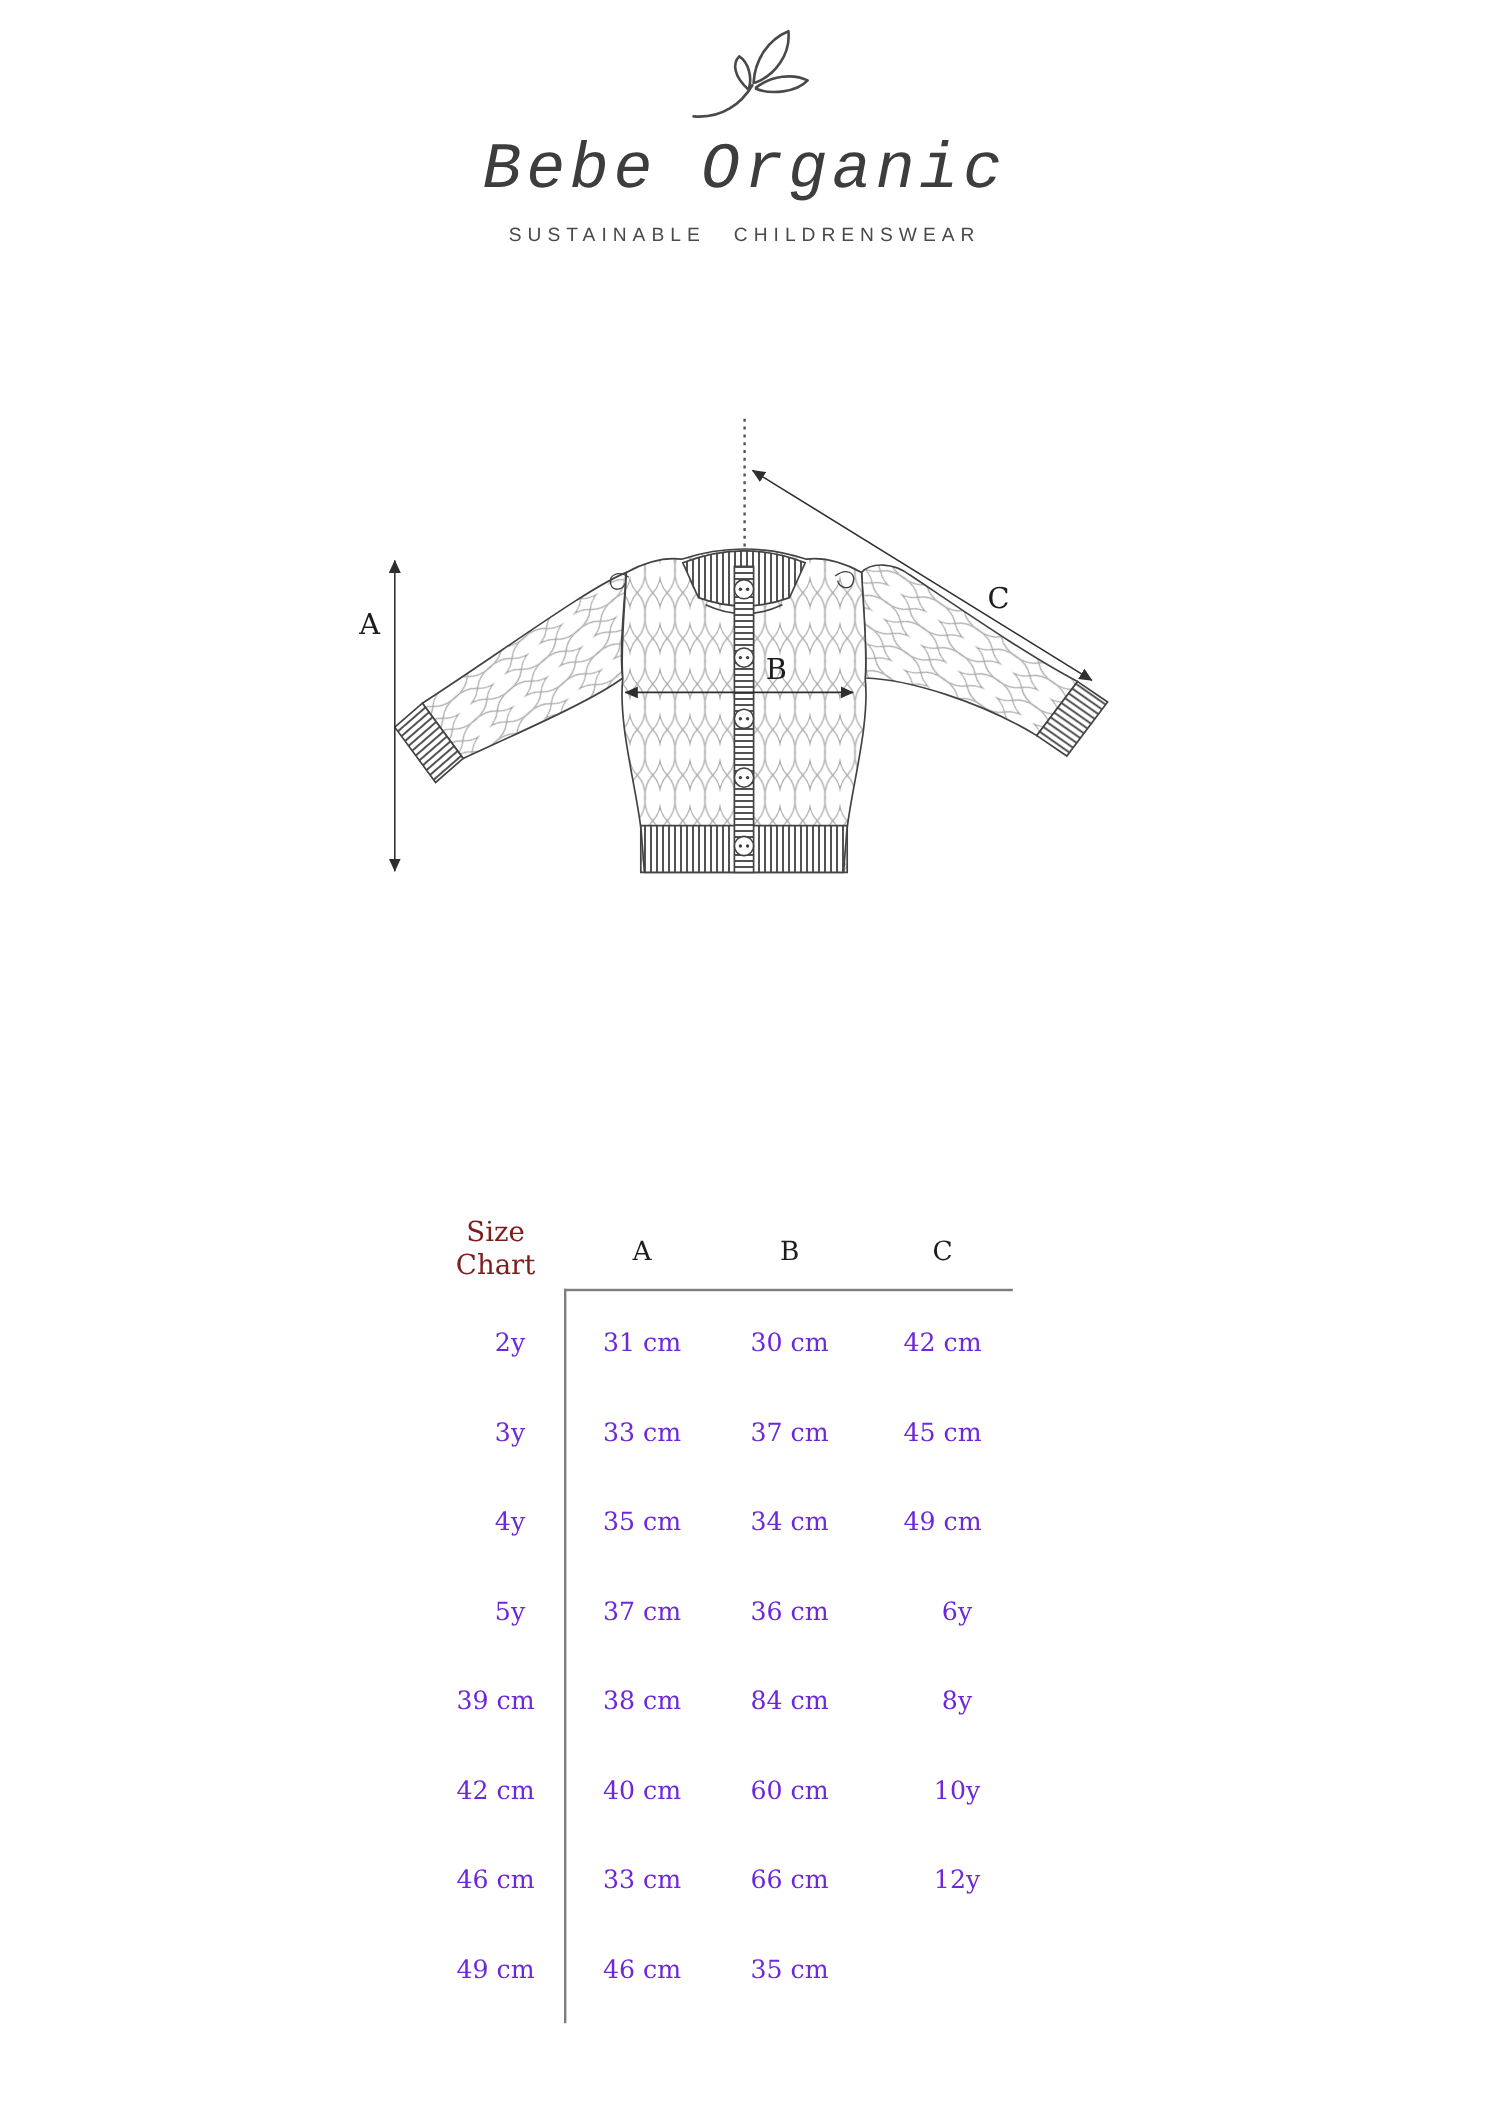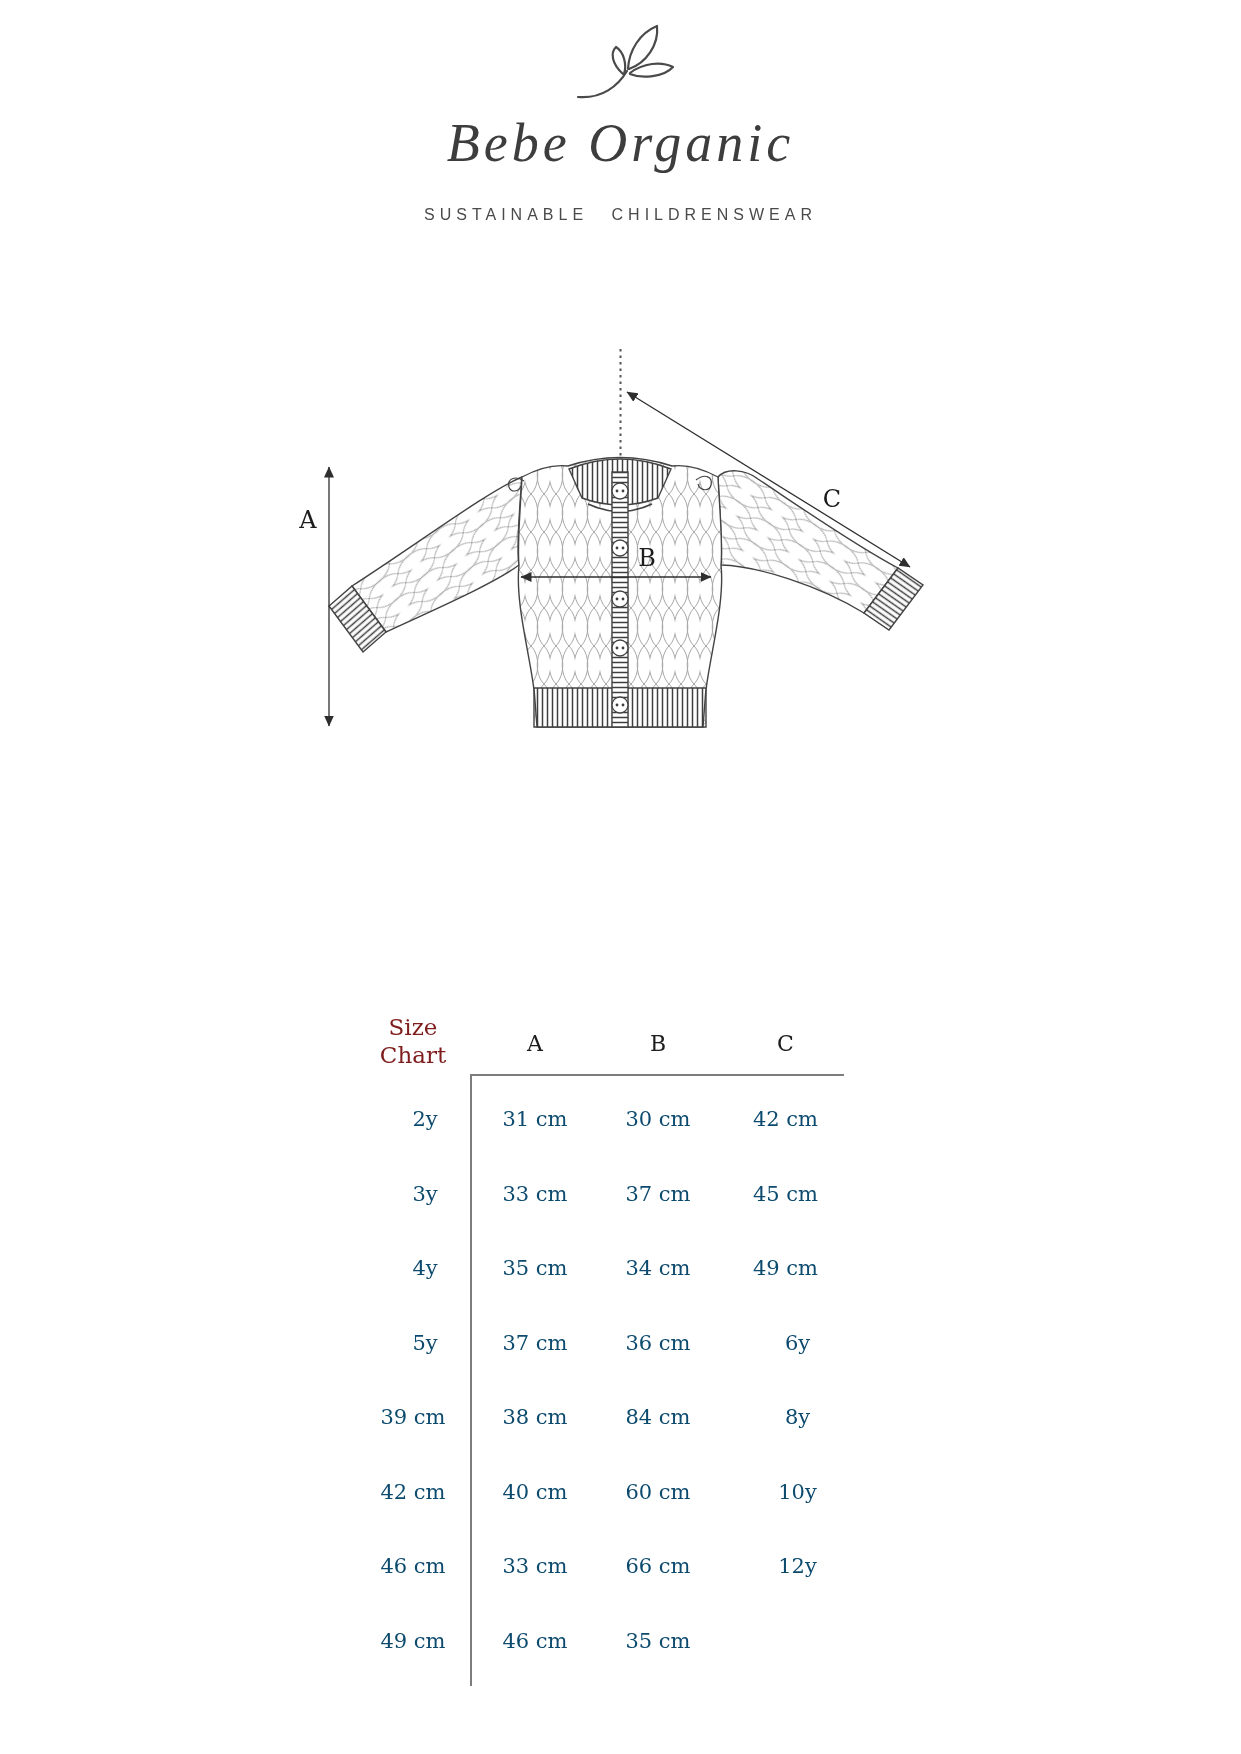--- a/index.html
+++ b/index.html
@@ -2,43 +2,43 @@
 <html><head>
 <meta charset="utf-8">
 <style>
   html,body{margin:0;padding:0;background:#ffffff;}
   .page{position:relative;width:1241px;height:1754px;background:#fff;overflow:hidden;
         font-family:"DejaVu Serif", serif;color:#1d1d1d;}
 
   
   .leaf-svg{position:absolute;left:560px;top:14px;width:130px;height:95px;}
   .brand-name{position:absolute;left:0;top:112px;width:1241px;text-align:center;
-      font-family:Liberation Serif, serif;font-style:italic;font-weight:400;
+      font-family:Liberation Mono, monospace;font-style:italic;font-weight:400;
       font-size:54px;letter-spacing:4px;color:#3d3d3d;}
-  .brand-tagline{position:absolute;left:0;top:206px;width:1241px;text-align:center;
+  .brand-tagline{position:absolute;left:0;top:188px;width:1241px;text-align:center;
       font-family:"Liberation Sans", sans-serif;font-size:16px;font-weight:400;
       letter-spacing:5px;word-spacing:14px;color:#4a4a4a;}
 
   
   .diagram-svg{position:absolute;left:260px;top:320px;width:700px;height:430px;}
 
   
   .chart-title{position:absolute;left:356px;top:1006px;width:114px;height:70px;
       display:flex;align-items:center;justify-content:center;text-align:center;
       font-size:23px;line-height:28px;color:#7f1d1d;}
   .chart-title span{display:inline-block;width:74px;}
   .col-headers{position:absolute;left:470px;top:1031px;width:385px;
       display:grid;grid-template-columns:130px 116px 139px;}
   .col-headers span{text-align:center;font-size:22px;color:#1d1d1d;}
   .rule-h{position:absolute;left:470px;top:1074px;width:374px;height:2px;background:#7d7d7d;}
   .rule-v{position:absolute;left:470px;top:1074px;width:2px;height:612px;background:#7d7d7d;}
   .grid{position:absolute;left:356px;top:1082px;width:499px;
       display:grid;grid-template-columns:114px 130px 116px 139px;grid-auto-rows:74.5px;}
   .grid div{display:flex;align-items:center;justify-content:center;
-      font-size:21px;color:#0c4a6e;}
+      font-size:21px;color:#6d28d9;}
   .grid .cell-size{padding-left:24px;box-sizing:border-box;}
 </style>
 </head>
 <body>
 
 <div class="page">
 
   <svg class="leaf-svg" viewBox="0 0 130 95" fill="none" stroke="#4a4a4a" stroke-width="2.2" stroke-linecap="round" stroke-linejoin="round">
     <path d="M18,83 C42,85 58,72 67,57"></path>
     <path d="M63,60 C52,50 50,39 56,33 C64,38 67,51 64,60 Z"></path>

